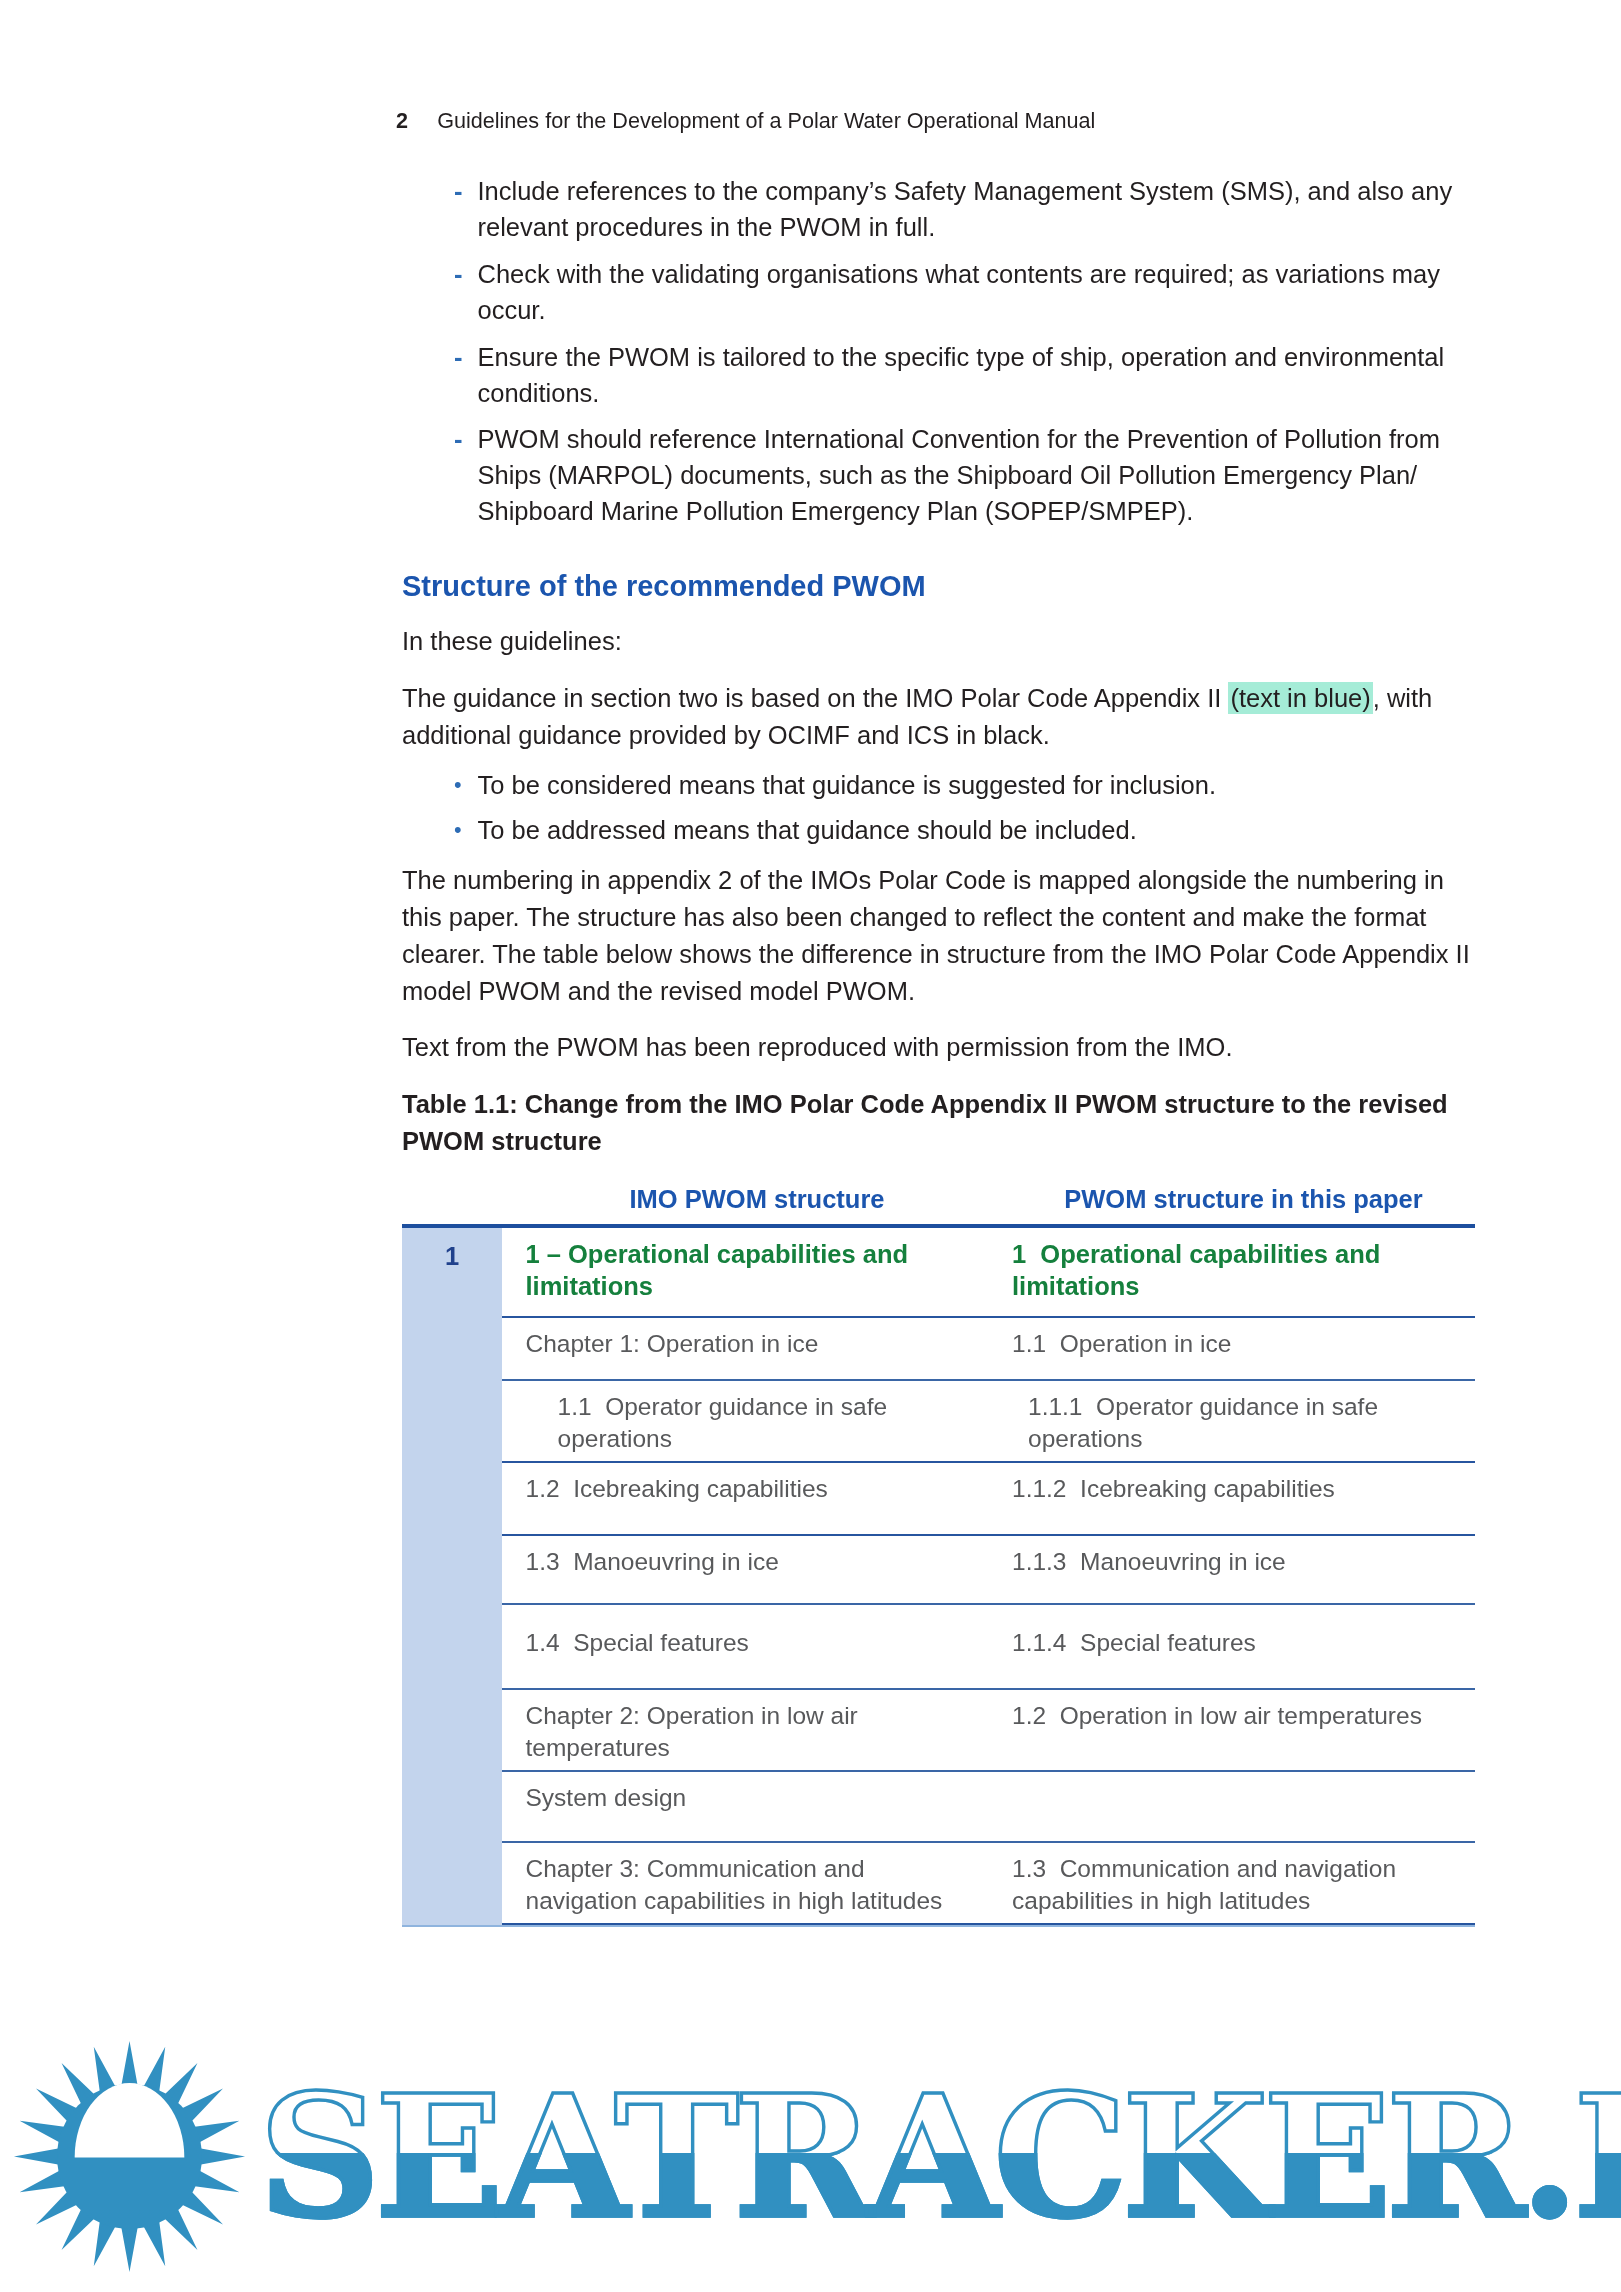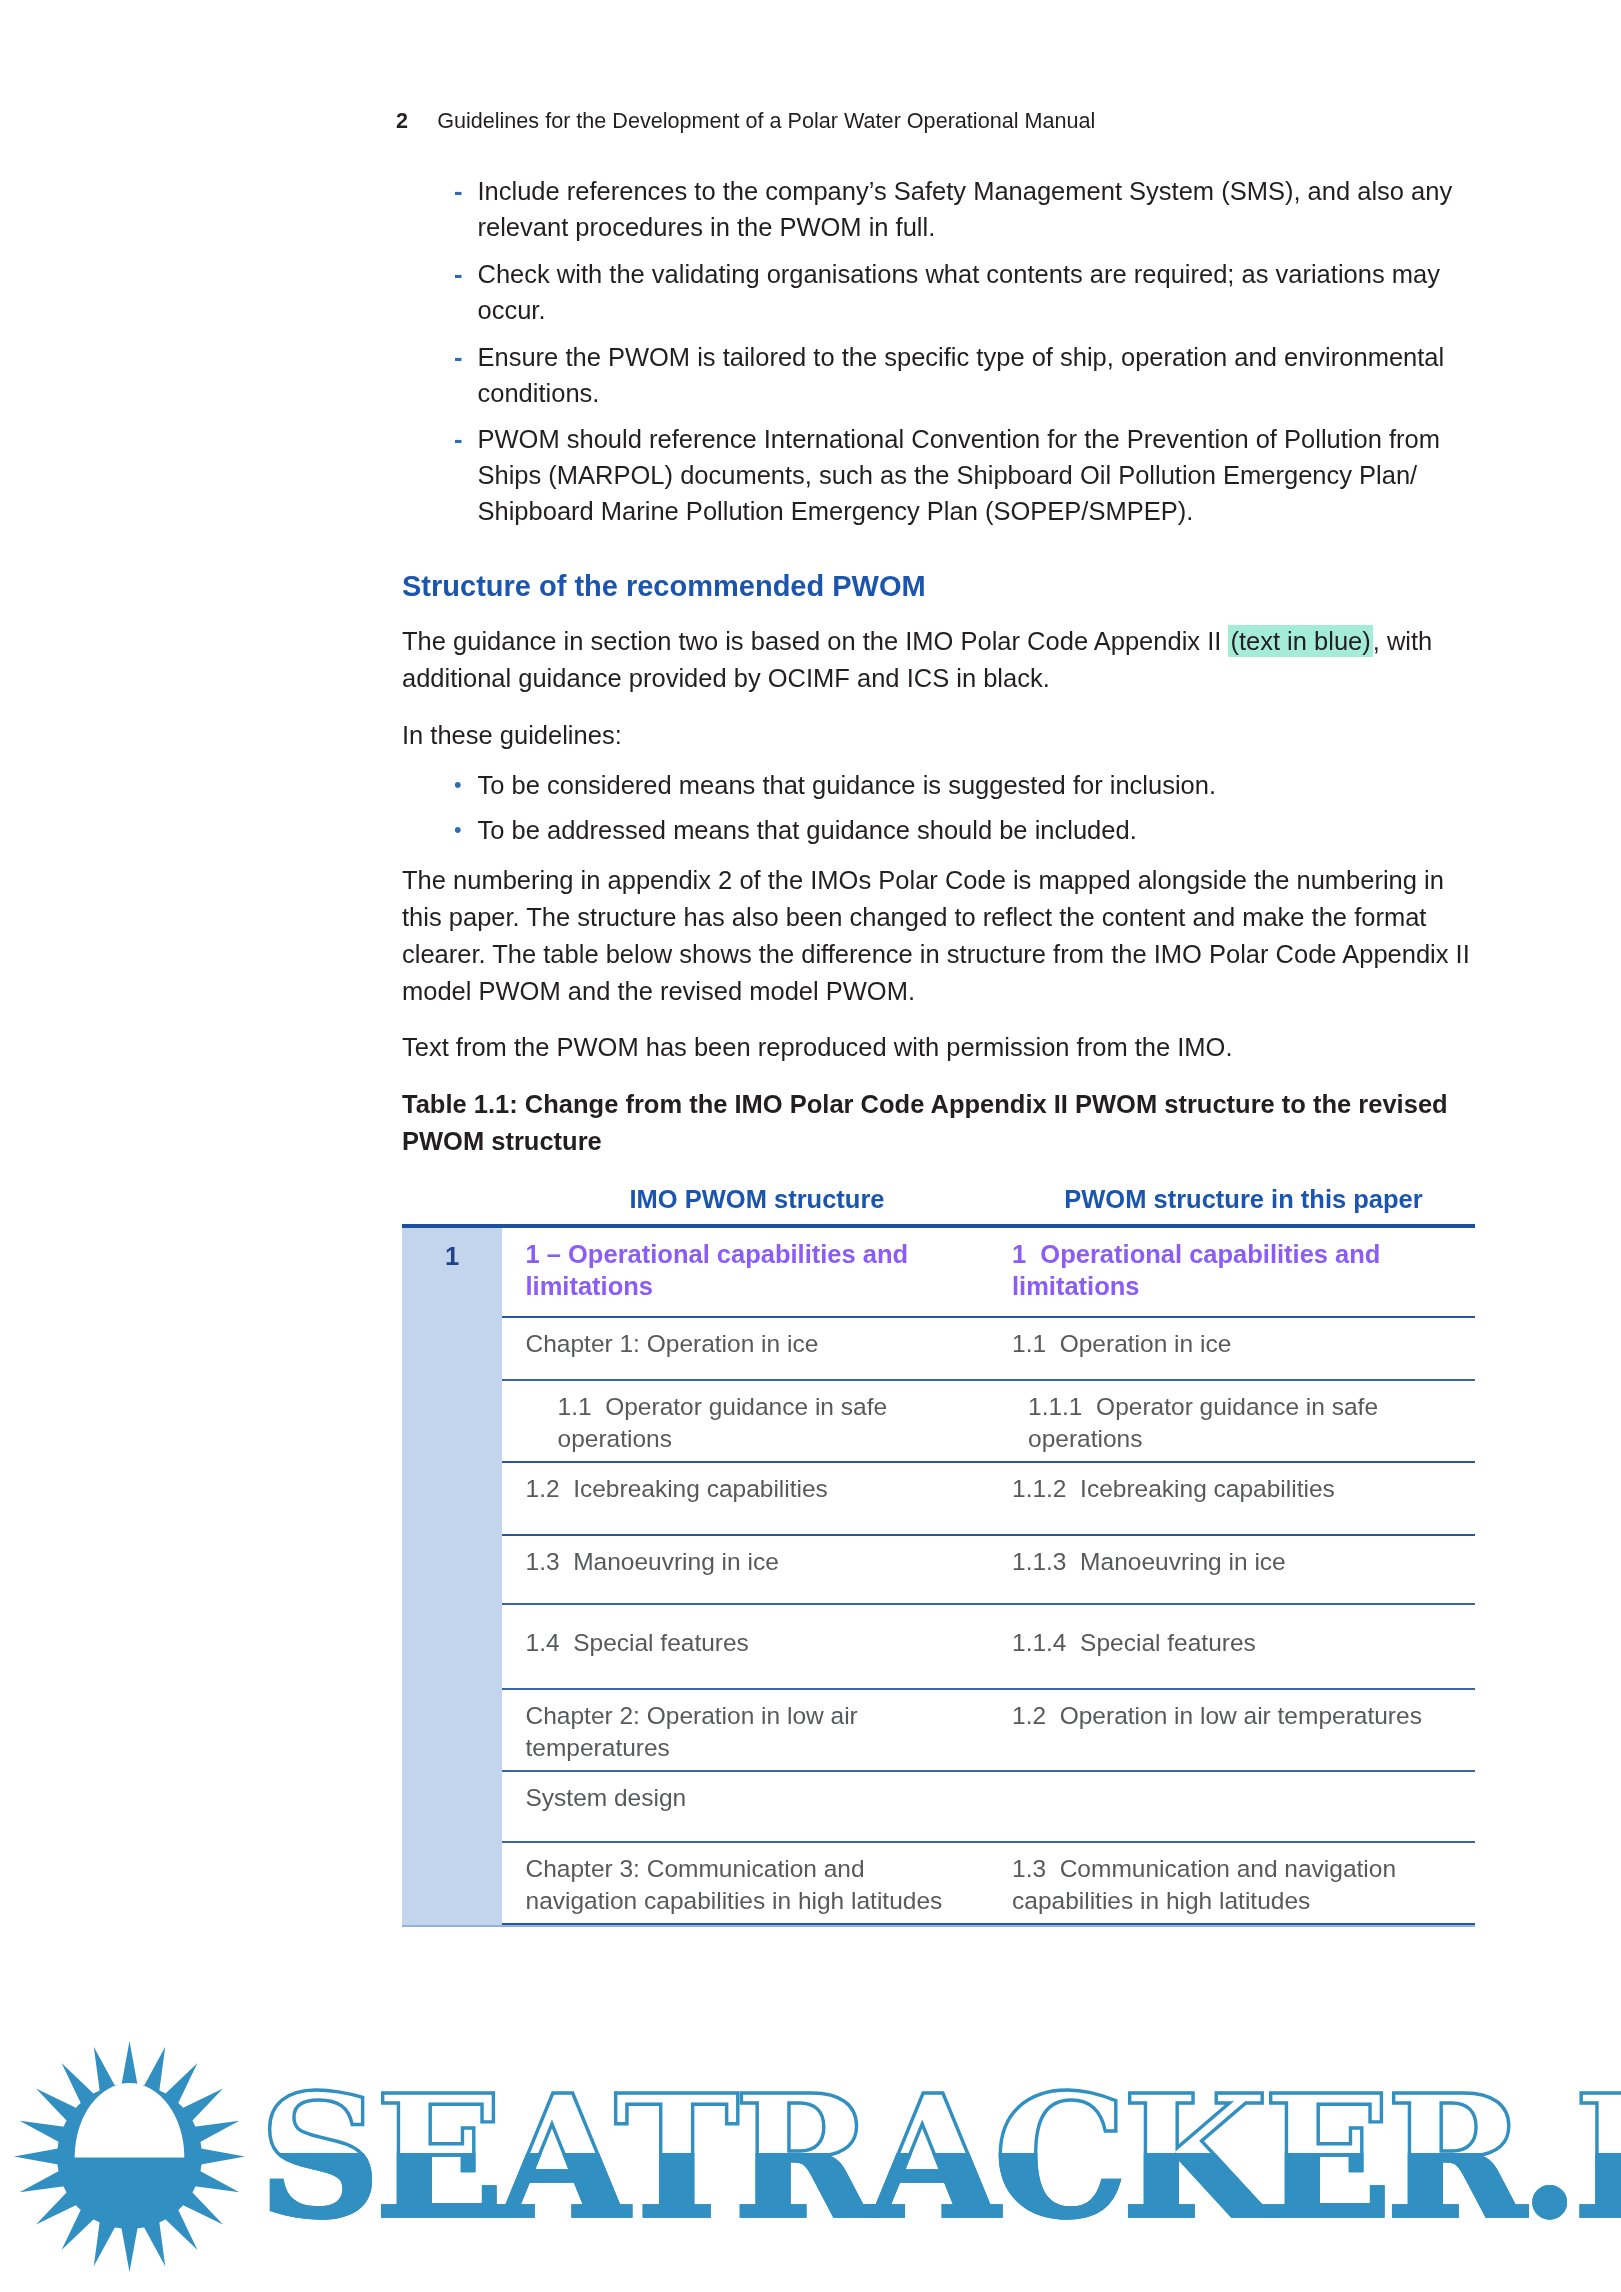--- a/index.html
+++ b/index.html
@@ -27,21 +27,21 @@
   
   .structure-table{margin-top:25.5px; width:1073px;}
   .tbl-head{display:grid; grid-template-columns:100px 1fr 1fr; padding-bottom:9.8px;}
   .tbl-head .col-label{font-size:25.5px; font-weight:bold; color:var(--heading-blue,#1b55ae); padding-left:23.5px;text-align:center;}
   .tbl-body{display:flex; border-top:4.9px solid var(--line-dark,#1d4f9e); border-bottom:2px solid var(--line-light,#8fb4de);}
   .id-col{width:100px; flex:none; background:var(--idcell-bg,#c3d4ed); display:flex; justify-content:center;}
   .id-col .id-num{font-size:25.5px; font-weight:bold; color:var(--id-ink,#20418c); margin-top:13.7px;}
   .rows{flex:1; display:flex; flex-direction:column;}
   .trow{display:grid; grid-template-columns:1fr 1fr; border-bottom:2px solid var(--line-mid,#3a66a6);}
   .trow .cell{padding:9.8px 13.7px 5.9px 23.5px; font-size:24.5px; line-height:32px; color:var(--table-ink,#58595b); white-space:pre-wrap;}
-  .trow.bold .cell{font-size:25.5px; font-weight:bold; color:#8b5cf6;}
+  .trow.bold .cell{font-size:25.5px; font-weight:bold; color:#15803d;}
   .trow:nth-child(1){min-height:88px; border-bottom-width:2.9px; border-bottom-color:#27559f;}
   .trow:nth-child(2){min-height:61px;}
   .trow:nth-child(3){min-height:76px; border-bottom-width:2.9px; border-bottom-color:#27559f;padding-left:32px;}
   .trow:nth-child(4){min-height:71px; border-bottom-width:2.9px; border-bottom-color:#27559f;}
   .trow:nth-child(5){min-height:67px;}
   .trow:nth-child(6){min-height:71px;margin-top:12px;}
   .trow:nth-child(7){min-height:80px;}
   .trow:nth-child(8){min-height:69px;}
   .trow:nth-child(9){min-height:80px; border-bottom-width:2.9px; border-bottom-color:#27559f;}
   .trow:nth-child(10){min-height:65px; border-bottom:none;}
@@ -80,25 +80,25 @@
         <span>Ensure the PWOM is tailored to the specific type of ship, operation and environmental conditions.</span>
       </div>
       <div class="dash-item">
         <span class="dash">-</span>
         <span>PWOM should reference International Convention for the Prevention of Pollution from Ships (MARPOL) documents, such as the Shipboard Oil Pollution Emergency Plan/ Shipboard Marine Pollution Emergency Plan (SOPEP/SMPEP).</span>
       </div>
     </div>
 
     <div class="section-heading">Structure of the recommended PWOM</div>
 
+    <div class="para">In these guidelines:</div>
+
     <div class="para">
       <span>The guidance in section two is based on the IMO Polar Code Appendix II </span><span class="hl">(text in blue)</span><span>, with additional guidance provided by OCIMF and ICS in black.</span>
     </div>
-
-    <div class="para">In these guidelines:</div>
 
     <div class="dot-list">
       <div class="dot-item">
         <span class="dot">•</span>
         <span>To be considered means that guidance is suggested for inclusion.</span>
       </div>
       <div class="dot-item">
         <span class="dot">•</span>
         <span>To be addressed means that guidance should be included.</span>
       </div>

